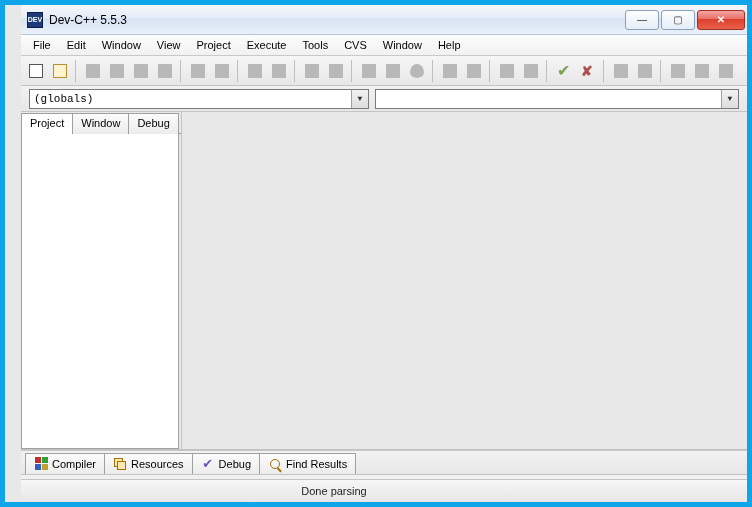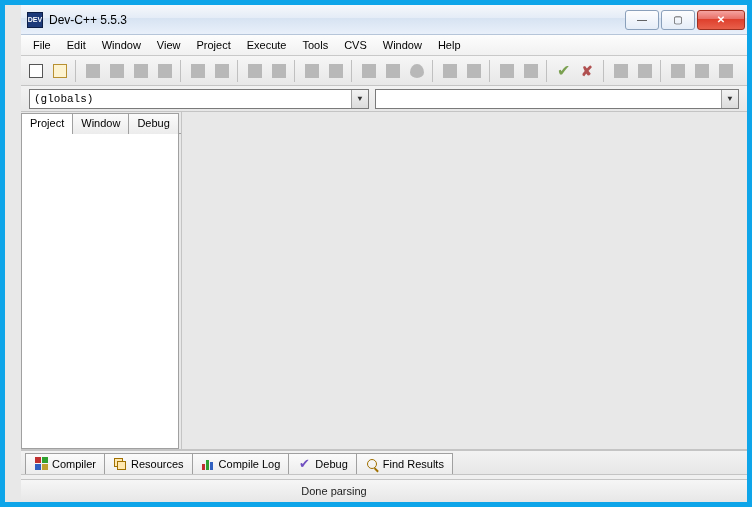--- a/index.html
+++ b/index.html
@@ -208,30 +208,20 @@
         <span class="bicon">
           <span style="position:relative;width:12px;height:12px;">
             <span style="position:absolute;left:0;top:0;width:9px;height:9px;border:1px solid #a07000;background:#ffe8b0"></span>
             <span style="position:absolute;left:3px;top:3px;width:9px;height:9px;border:1px solid #a07000;background:#ffe8b0"></span>
           </span>
         </span>
         <span>Resources</span>
       </div>
       <div class="btab">
         <span class="bicon">
-          <span style="display:flex;align-items:flex-end;gap:1px;height:12px;">
-            <span style="width:3px;height:6px;background:#c03030"></span>
-            <span style="width:3px;height:10px;background:#30a030"></span>
-            <span style="width:3px;height:8px;background:#3060c0"></span>
-          </span>
-        </span>
-        <span>Compile Log</span>
-      </div>
-      <div class="btab">
-        <span class="bicon">
           <span style="color:#7050c0;font-size:13px;">✔</span>
         </span>
         <span>Debug</span>
       </div>
       <div class="btab">
         <span class="bicon">
           <span style="width:10px;height:10px;border:1.5px solid #a07000;border-radius:50%;position:relative;">
             <span style="position:absolute;right:-3px;bottom:-3px;width:5px;height:1.5px;background:#a07000;transform:rotate(45deg);"></span>
           </span>
         </span>

